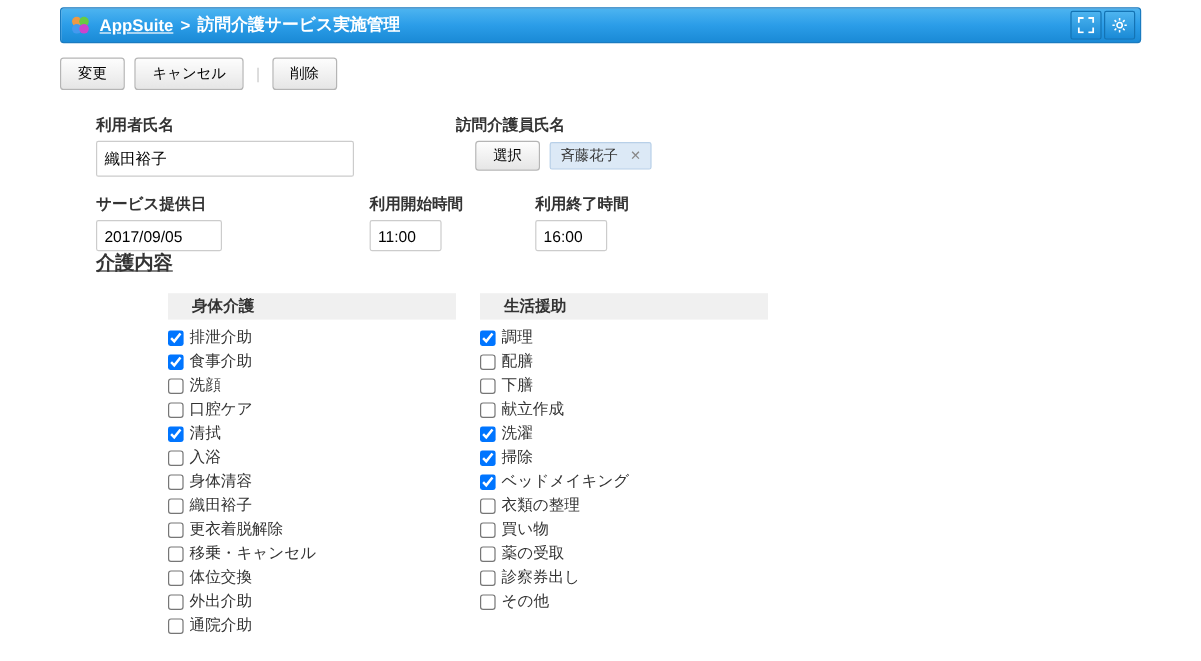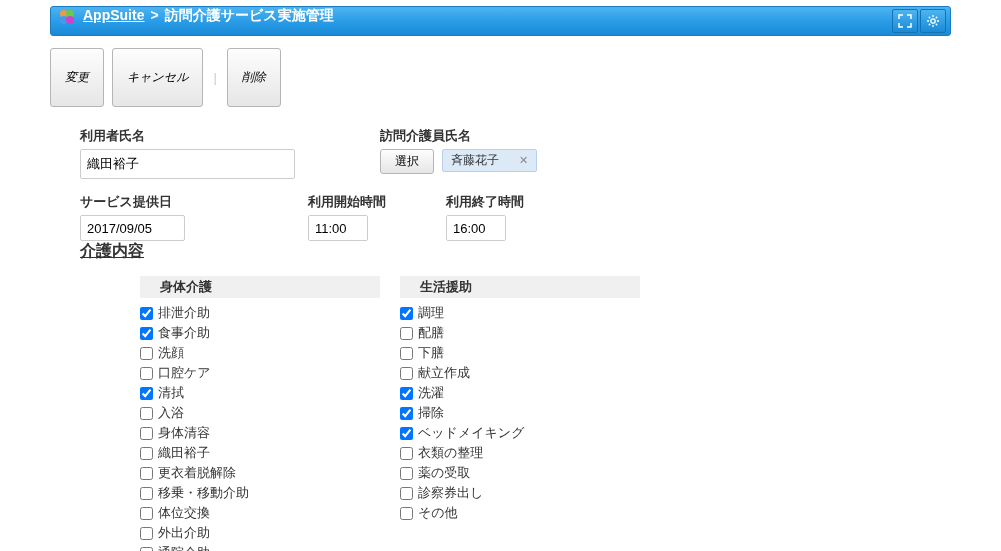--- a/index.html
+++ b/index.html
@@ -1,36 +1,36 @@
 <!DOCTYPE html>
 <html><head>
 <meta charset="utf-8">
 <style>
 * { box-sizing: border-box; margin: 0; padding: 0; }
 body { font-family: Meiryo, "Hiragino Kaku Gothic Pro", sans-serif; font-size: 13px; color: #333; background: #fff; }
-.app-header { background: linear-gradient(to bottom, #4db4f0 0%, #2b9de8 50%, #1a8ad6 100%); border: 1px solid #1a7bc0; border-radius: 3px; height: 30px; display: flex; padding: 0 6px; margin: 6px 50px 0 50px; position: relative; }
+.app-header { background: linear-gradient(to bottom, #4db4f0 0%, #2b9de8 50%, #1a8ad6 100%); border: 1px solid #1a7bc0; border-radius: 3px; height: 30px; display: flex; align-items: center; padding: 0 6px; margin: 6px 50px 0 50px; position: relative; }
 .app-logo { width: 20px; height: 20px; margin-right: 6px; }
 .app-title-link { color: #fff; font-weight: bold; text-decoration: underline; font-size: 14px; }
 .app-sep { color: #fff; font-weight: bold; margin: 0 6px; font-size: 14px; }
 .app-title-page { color: #fff; font-weight: bold; font-size: 14px; }
 .header-right { position: absolute; right: 4px; top: 2px; display: flex; gap: 2px; }
 .header-btn { width: 26px; height: 24px; background: linear-gradient(to bottom, #4db4f0, #1a8ad6); border: 1px solid #1473b3; border-radius: 2px; display: flex; align-items: center; justify-content: center; cursor: pointer; }
 .toolbar { margin: 12px 50px 0 50px; display: flex; align-items: center; gap: 8px; }
-.btn { background: linear-gradient(to bottom, #fdfdfd, #e6e6e6); border: 1px solid #b5b5b5; border-radius: 3px; padding: 20px 14px; font-size: 12px; cursor: pointer; font-family: inherit; font-style: italic; }
+.btn { background: linear-gradient(to bottom, #fdfdfd, #e6e6e6); border: 1px solid #b5b5b5; border-radius: 3px; padding: 4px 14px; font-size: 12px; cursor: pointer; font-family: inherit; }
 .tb-sep { color: #ccc; margin: 0 2px; }
 .content-wrap { position: relative; margin: 8px 0 0 0; height: 460px; overflow-y: scroll; }
 .content { padding: 12px 80px 30px 80px; }
 .row1 { display: flex; gap: 40px; margin-bottom: 14px; }
 .field-user { width: 260px; }
 .field-helper { }
 .label { font-weight: bold; font-size: 13px; margin-bottom: 4px; }
 .text-input { width: 215px; height: 30px; border: 1px solid #ccc; border-radius: 2px; padding: 2px 6px; font-family: inherit; font-size: 13px; }
-.helper-row { display: flex; align-items: flex-start; gap: 8px; }
+.helper-row { display: flex; align-items: center; gap: 8px; margin-left: 16px; }
 .select-btn { background: linear-gradient(to bottom, #fdfdfd, #e6e6e6); border: 1px solid #b5b5b5; border-radius: 3px; padding: 3px 14px; font-size: 12px; cursor: pointer; font-family: inherit; }
-.chip { background: #dce9f6; border: 1px solid #b8d0e8; border-radius: 2px; padding: 2px 8px 2px 8px; font-size: 12px; display: inline-flex; align-items: center; gap: 20px; }
+.chip { background: #dce9f6; border: 1px solid #b8d0e8; border-radius: 2px; padding: 2px 8px 2px 8px; font-size: 12px; display: inline-flex; align-items: center; gap: 10px; }
 .chip-x { color: #888; cursor: pointer; font-size: 11px; }
 .row2 { display: flex; gap: 28px; }
 .field-date { width: 200px; }
 .field-time { width: 110px; }
 .date-input, .time-input { height: 26px; border: 1px solid #ccc; border-radius: 2px; padding: 2px 6px; font-family: inherit; font-size: 13px; }
 .date-input { width: 105px; }
 .time-input { width: 60px; }
 .section-title { font-weight: bold; font-size: 16px; text-decoration: underline; margin-bottom: 14px; }
 .care-columns { display: flex; gap: 20px; margin-left: 60px; }
 .care-col { width: 240px; }
@@ -148,21 +148,21 @@
             <div class="check-item">
               <input type="checkbox" style="">
               <label>織田裕子</label>
             </div>
             <div class="check-item">
               <input type="checkbox" style="">
               <label>更衣着脱解除</label>
             </div>
             <div class="check-item">
               <input type="checkbox" style="">
-              <label>移乗・移動介助</label>
+              <label>移乗・キャンセル</label>
             </div>
             <div class="check-item">
               <input type="checkbox" style="">
               <label>体位交換</label>
             </div>
             <div class="check-item">
               <input type="checkbox" style="">
               <label>外出介助</label>
             </div>
             <div class="check-item">
@@ -201,20 +201,24 @@
             <div class="check-item">
               <input type="checkbox" checked="" style="">
               <label>ベッドメイキング</label>
             </div>
             <div class="check-item">
               <input type="checkbox" style="">
               <label>衣類の整理</label>
             </div>
             <div class="check-item">
               <input type="checkbox" style="">
+              <label>買い物</label>
+            </div>
+            <div class="check-item">
+              <input type="checkbox" style="">
               <label>薬の受取</label>
             </div>
             <div class="check-item">
               <input type="checkbox" style="">
               <label>診察券出し</label>
             </div>
             <div class="check-item">
               <input type="checkbox" style="">
               <label>その他</label>
             </div>

